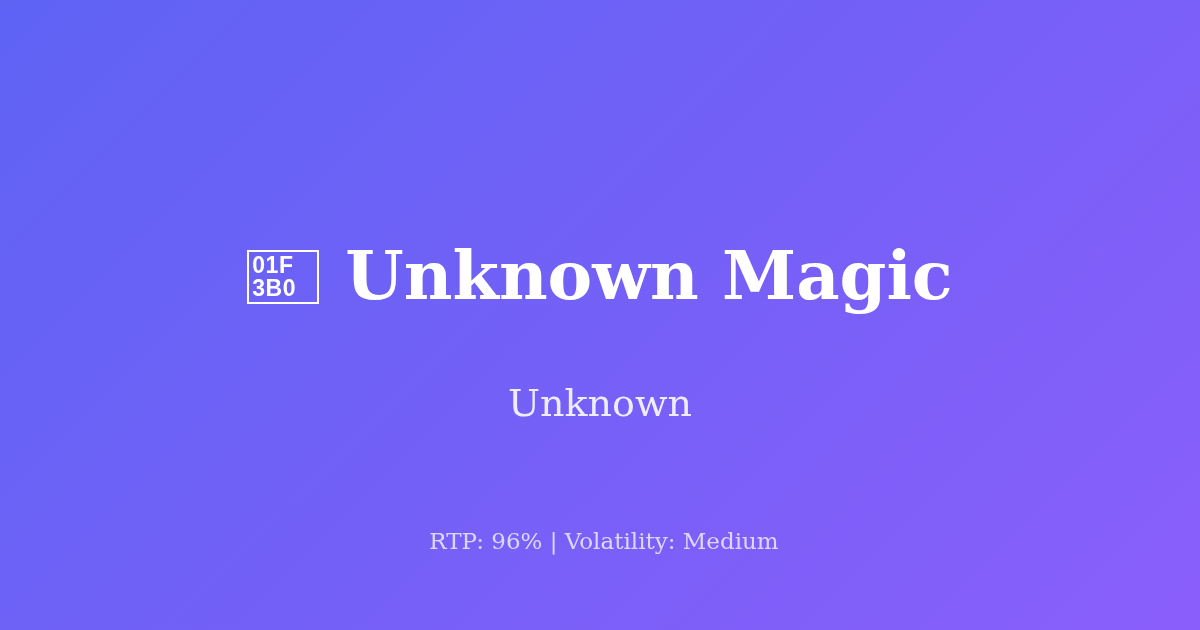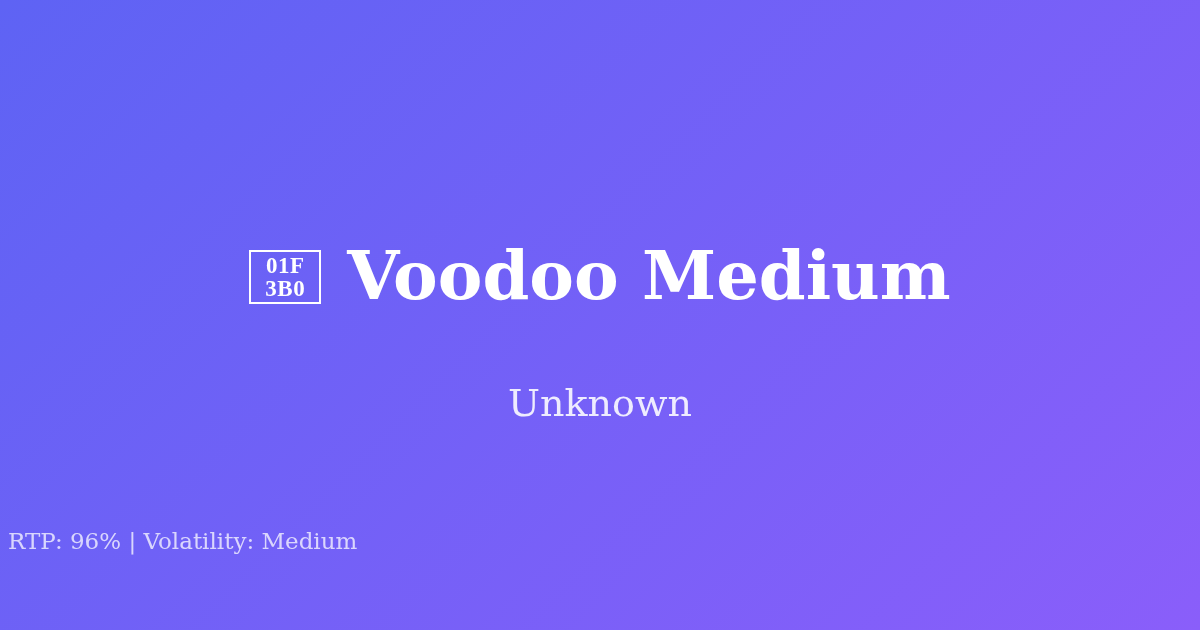--- a/index.html
+++ b/index.html
@@ -52,24 +52,23 @@
   
   .tofu {
     box-sizing: border-box;
     width: 72px;
     height: 54px;
     flex: 0 0 auto;
     border: 2px solid #ffffff;
     padding: 3px 3px;
     display: flex;
     flex-direction: column;
-    align-items: center;
     justify-content: center;
     line-height: 1;
-    font-family: Liberation Serif, serif;
+    font-family: Liberation Sans, sans-serif;
     color: #ffffff;
     margin-top: 2px;
   }
 
   .tofu-row {
     font-size: 23px;
     font-weight: 700;
     letter-spacing: 0.5px;
     line-height: 23px;
     height: 23px;
@@ -99,21 +98,21 @@
     line-height: 1.1;
     white-space: nowrap;
   }
 
   
   .meta {
     position: absolute;
     left: 8px;
     right: 0;
     top: 528px;
-    text-align: left;
+    text-align: center;
     font-family: "DejaVu Serif", "Liberation Serif", serif;
     font-size: 23px;
     font-weight: 400;
     color: rgba(255, 255, 255, 0.74);
     line-height: 1.2;
     white-space: nowrap;
   }
 </style>
 </head>
 <body>
@@ -122,21 +121,21 @@
 
   <div class="hero">
 
     <div class="title-row">
 
       <span class="tofu">
         <span class="tofu-row">01F</span>
         <span class="tofu-row">3B0</span>
       </span>
 
-      <h1 class="game-title">Voodoo Medium</h1>
+      <h1 class="game-title">Unknown Magic</h1>
 
     </div>
 
     <div class="provider">Unknown</div>
 
   </div>
 
   <div class="meta">RTP: 96% | Volatility: Medium</div>
 
 </div>

